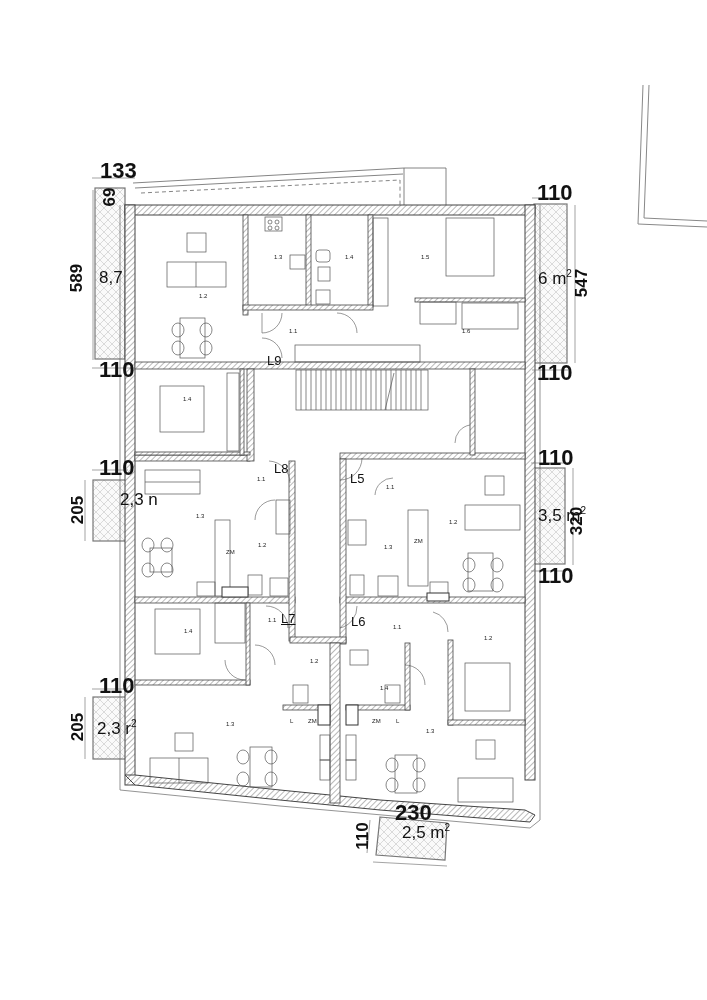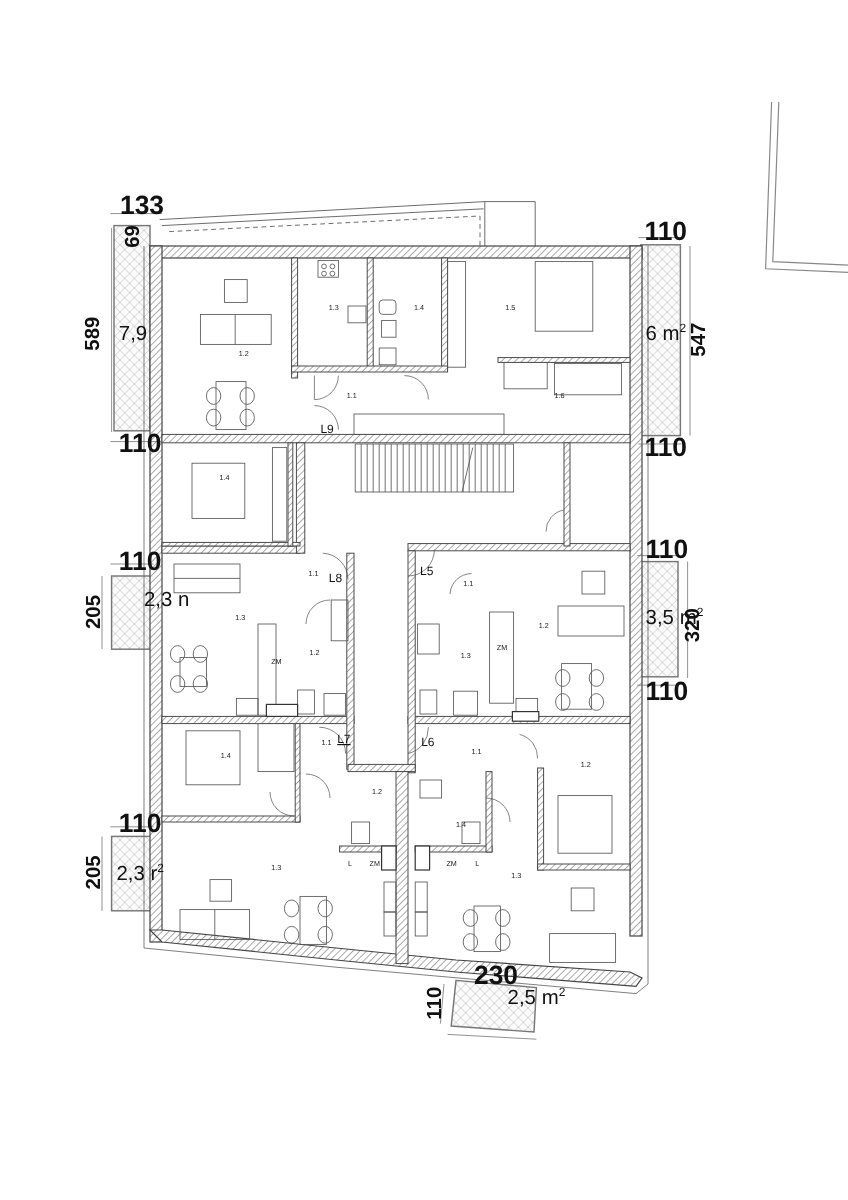--- a/index.html
+++ b/index.html
@@ -3,21 +3,21 @@
 <meta charset="utf-8">
 <style>
   html, body { margin:0; padding:0; background:#ffffff; }
   body { width:707px; height:1000px; position:relative; overflow:hidden; font-family:"Liberation Sans", sans-serif; }
   #plan { position:absolute; left:0; top:0; width:707px; height:1000px; }
   .lbl { position:absolute; font-family:"Liberation Sans", sans-serif; color:#111; white-space:nowrap; }
   .dim { font-weight:bold; font-size:22px; }
   .dimv { font-weight:bold; font-size:17px; transform:rotate(-90deg); transform-origin:center center; }
   .area { font-size:17px; }
   .room { font-size:6px; color:#222; }
-  .door { font-size:10px; color:#111; }
+  .door { font-size:13px; color:#111; }
   sup { font-size:10px; }
 </style>
 </head>
 <body>
 
 <svg id="plan" viewBox="0 0 707 1000" xmlns="http://www.w3.org/2000/svg">
   <defs>
     <pattern id="hatch" patternUnits="userSpaceOnUse" width="4" height="4" patternTransform="rotate(45)">
       <rect width="4" height="4" fill="#ffffff"></rect>
       <line x1="0" y1="0" x2="0" y2="4" stroke="#8a8a8a" stroke-width="1.2"></line>
@@ -268,21 +268,21 @@
     <line x1="92" y1="689" x2="128" y2="689"></line>
     <line x1="85" y1="697" x2="85" y2="759"></line>
     <line x1="370" y1="820" x2="367" y2="853"></line>
     <line x1="373" y1="862" x2="447" y2="866"></line>
   </g>
 </svg>
 
 <div class="lbl dim" style="left:100px;top:158px;">133</div>
 <div class="lbl dimv" style="left:101px;top:187px;">69</div>
 <div class="lbl dimv" style="left:63px;top:268px;">589</div>
-<div class="lbl area" style="left:99px;top:268px;">7,9</div>
+<div class="lbl area" style="left:99px;top:268px;">8,7</div>
 <div class="lbl dim" style="left:99px;top:357px;">110</div>
 
 <div class="lbl dim" style="left:537px;top:180px;">110</div>
 <div class="lbl area" style="left:538px;top:268px;"><span>6 m</span><sup>2</sup></div>
 <div class="lbl dimv" style="left:568px;top:273px;">547</div>
 <div class="lbl dim" style="left:537px;top:360px;">110</div>
 
 <div class="lbl dim" style="left:99px;top:455px;">110</div>
 <div class="lbl dimv" style="left:64px;top:500px;">205</div>
 <div class="lbl area" style="left:108px;top:490px;margin-left:12px;">2,3 n</div>
@@ -290,25 +290,25 @@
 <div class="lbl dim" style="left:538px;top:445px;">110</div>
 <div class="lbl area" style="left:538px;top:505px;"><span>3,5 m</span><sup>2</sup></div>
 <div class="lbl dimv" style="left:563px;top:511px;">320</div>
 <div class="lbl dim" style="left:538px;top:563px;">110</div>
 
 <div class="lbl dim" style="left:99px;top:673px;">110</div>
 <div class="lbl dimv" style="left:64px;top:717px;">205</div>
 <div class="lbl area" style="left:97px;top:718px;"><span>2,3 r</span><sup>2</sup></div>
 
 <div class="lbl dimv" style="left:349px;top:826px;">110</div>
-<div class="lbl area" style="left:402px;top:822px;margin-left:21px;"><span>2,5 m</span><sup>2</sup></div>
+<div class="lbl area" style="left:402px;top:822px;"><span>2,5 m</span><sup>2</sup></div>
 <div class="lbl dim" style="left:395px;top:800px;">230</div>
 
 <div class="lbl door" style="left:267px;top:353px;">L9</div>
-<div class="lbl door" style="left:274px;top:461px;margin-top:16px;">L8</div>
+<div class="lbl door" style="left:274px;top:461px;">L8</div>
 <div class="lbl door" style="left:350px;top:471px;">L5</div>
 <div class="lbl door" style="left:281px;top:611px;text-decoration:underline;">L7</div>
 <div class="lbl door" style="left:351px;top:614px;">L6</div>
 
 <div class="lbl room" style="left:289px;top:328px;">1.1</div>
 <div class="lbl room" style="left:199px;top:293px;">1.2</div>
 <div class="lbl room" style="left:274px;top:254px;">1.3</div>
 <div class="lbl room" style="left:345px;top:254px;">1.4</div>
 <div class="lbl room" style="left:421px;top:254px;">1.5</div>
 <div class="lbl room" style="left:462px;top:328px;">1.6</div>

